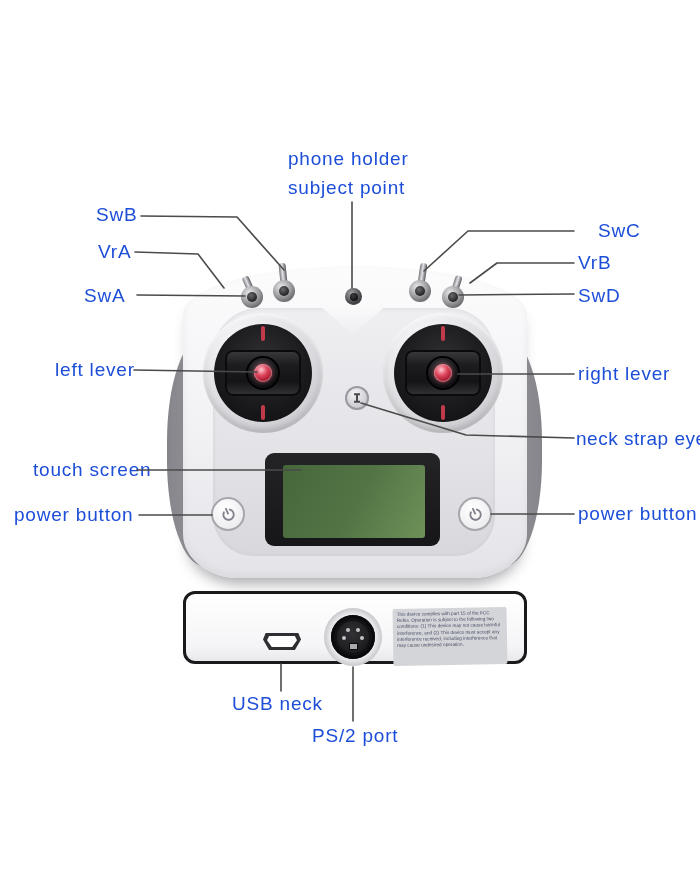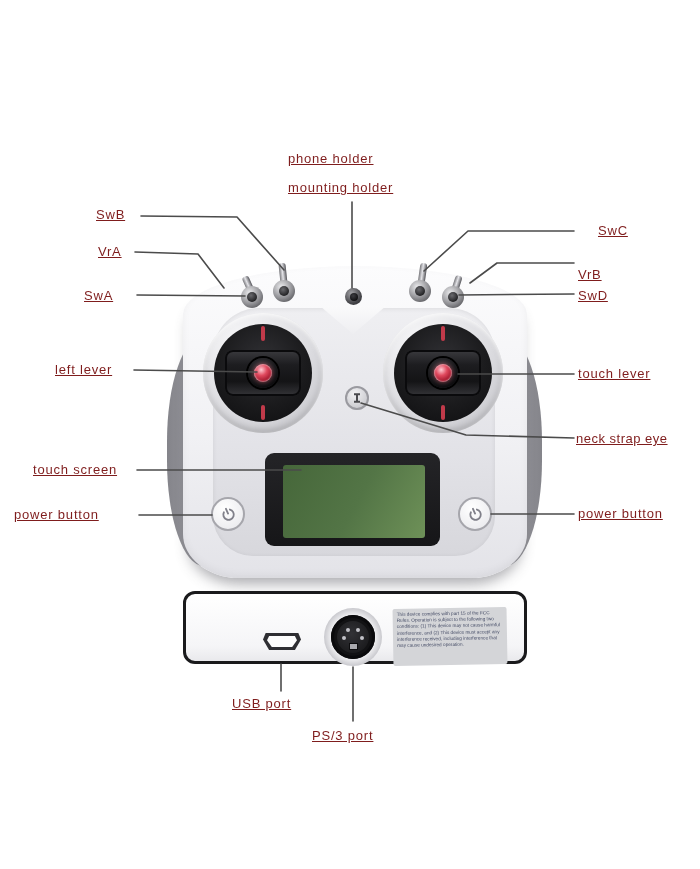--- a/index.html
+++ b/index.html
@@ -1,21 +1,21 @@
 <!DOCTYPE html>
 <html><head>
 <meta charset="utf-8">
 <style>
   html,body{margin:0;padding:0;background:#fff;}
   #stage{position:relative;width:700px;height:869px;background:#ffffff;overflow:hidden;
          font-family:"Liberation Sans",sans-serif;}
 
   
-  .lbl{position:absolute;font-size:13px;line-height:22px;letter-spacing:.8px;
-       color:#7f1d1d;white-space:nowrap;text-decoration:underline;}
+  .lbl{position:absolute;font-size:19px;line-height:22px;letter-spacing:.8px;
+       color:#1d4ed8;white-space:nowrap;}
 
   
   .grip{position:absolute;width:44px;height:230px;top:336px;}
   #grip-l{left:167px;background:linear-gradient(90deg,#84848a,#a6a6ab);
           border-radius:40px 8px 8px 40px / 115px 8px 8px 115px;}
   #grip-r{left:498px;background:linear-gradient(270deg,#84848a,#a6a6ab);
           border-radius:8px 40px 40px 8px / 8px 115px 115px 8px;}
 
   
   #body{position:absolute;left:183px;top:266px;width:344px;height:312px;
@@ -213,29 +213,29 @@
     <path d="M574,374 L458,374"></path>
     <path d="M361,403 L466,435 L574,438"></path>
     <path d="M137,470 L301,470"></path>
     <path d="M139,515 L212,515"></path>
     <path d="M574,514 L491,514"></path>
     <path d="M281,664 L281,691"></path>
     <path d="M353,667 L353,721"></path>
   </svg>
 
   <div class="lbl" style="left:288px;top:148px">phone holder</div>
-  <div class="lbl" style="left:288px;top:177px">mounting holder</div>
+  <div class="lbl" style="left:288px;top:177px">subject point</div>
   <div class="lbl" style="left:96px;top:204px">SwB</div>
   <div class="lbl" style="left:98px;top:241px">VrA</div>
   <div class="lbl" style="left:84px;top:285px">SwA</div>
   <div class="lbl" style="left:598px;top:220px">SwC</div>
-  <div class="lbl" style="left:578px;top:264px">VrB</div>
+  <div class="lbl" style="left:578px;top:252px">VrB</div>
   <div class="lbl" style="left:578px;top:285px">SwD</div>
   <div class="lbl" style="left:55px;top:359px">left lever</div>
-  <div class="lbl" style="left:578px;top:363px">touch lever</div>
+  <div class="lbl" style="left:578px;top:363px">right lever</div>
   <div class="lbl" style="left:576px;top:428px;letter-spacing:.5px">neck strap eye</div>
   <div class="lbl" style="left:33px;top:459px">touch screen</div>
   <div class="lbl" style="left:14px;top:504px">power button</div>
   <div class="lbl" style="left:578px;top:503px">power button</div>
-  <div class="lbl" style="left:232px;top:693px">USB port</div>
-  <div class="lbl" style="left:312px;top:725px">PS/3 port</div>
+  <div class="lbl" style="left:232px;top:693px">USB neck</div>
+  <div class="lbl" style="left:312px;top:725px">PS/2 port</div>
 
 </div>
 
 </body></html>

